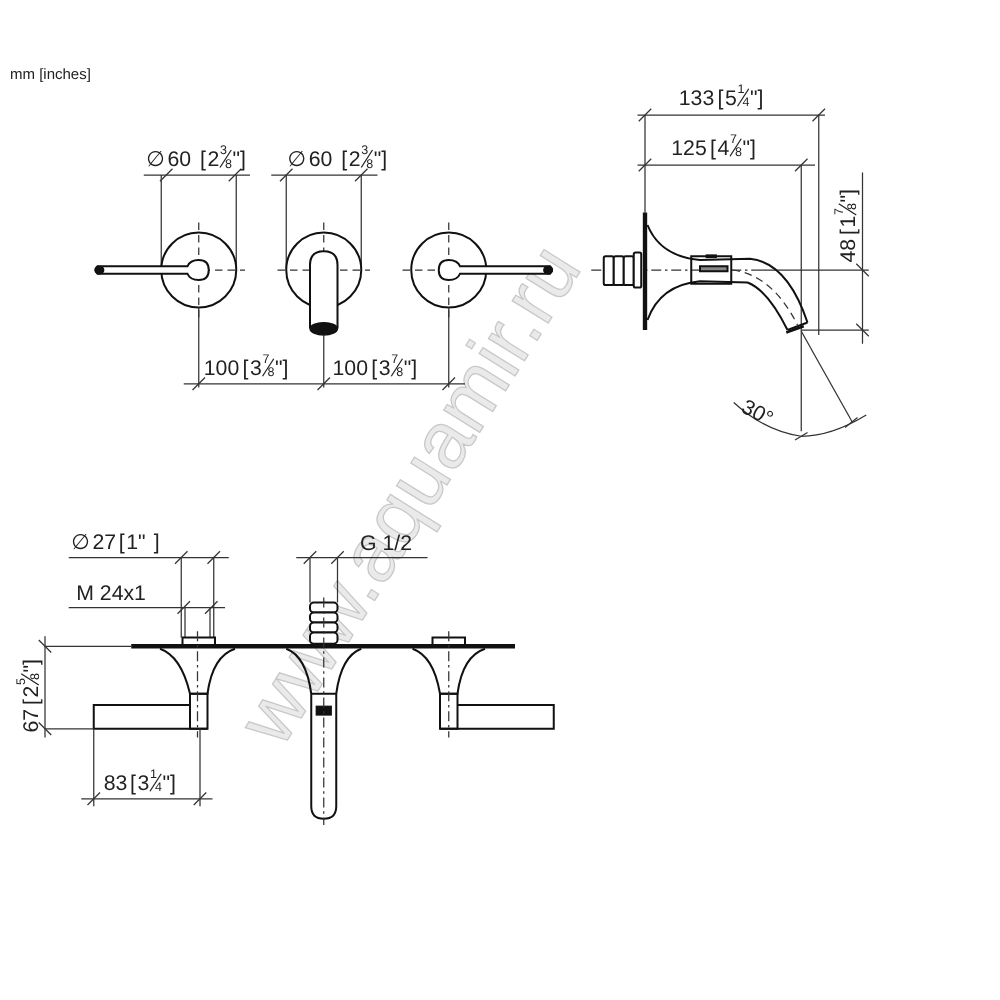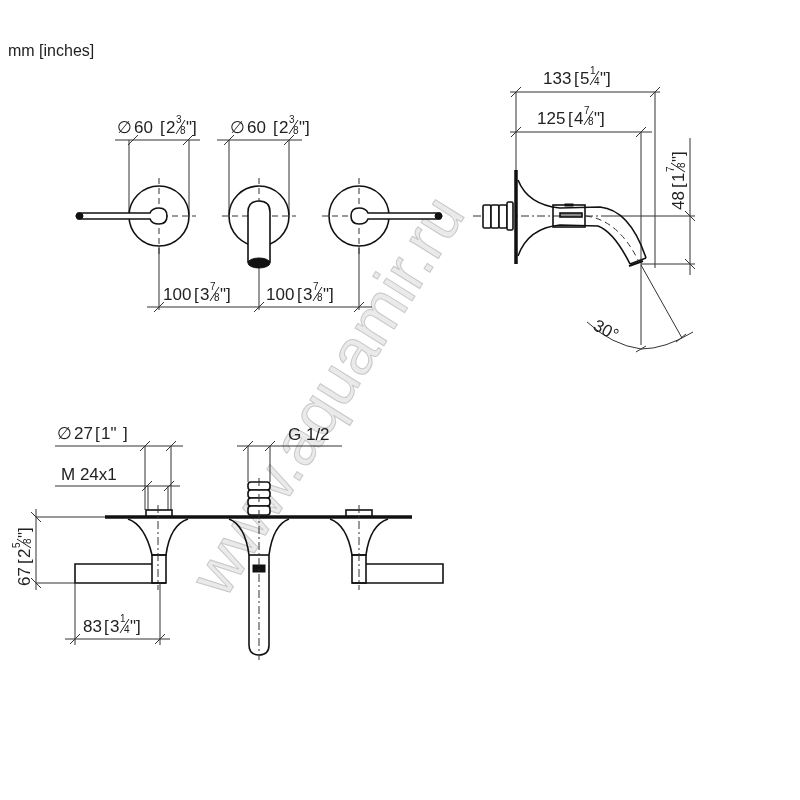--- a/index.html
+++ b/index.html
@@ -1,18 +1,18 @@
 <!DOCTYPE html>
 <html><head>
 <meta charset="utf-8">
 <style>
   html, body { margin: 0; padding: 0; background: #ffffff; }
   body { width: 800px; height: 800px; position: relative; overflow: hidden; font-family: "Liberation Sans", sans-serif; }
   #drawing { position: absolute; left: 0; top: 0; width: 800px; height: 800px; }
-  .units { position: absolute; left: 8px; top: 42px; font-size: 16px; color: #222; font-family: "Liberation Sans", sans-serif; }
+  .units { position: absolute; left: 8px; top: 52px; font-size: 12px; color: #222; font-family: "Liberation Sans", sans-serif; }
   svg text { font-family: "Liberation Sans", sans-serif; fill: #222; }
   .dim { stroke: #333; stroke-width: 1; fill: none; }
   .part { stroke: #111; stroke-width: 1.6; fill: #fff; }
   .partn { stroke: #111; stroke-width: 1.6; fill: none; }
   .thin { stroke: #222; stroke-width: 1; fill: none; }
   .center { stroke: #333; stroke-width: 1; stroke-dasharray: 6 4; fill: none; }
   .centerdot { stroke: #333; stroke-width: 1; stroke-dasharray: 8 3 2 3; fill: none; }
   .heavy { stroke: #111; stroke-width: 3.5; fill: none; }
   .blk { fill: #111; stroke: #111; }
   .wm { font-size: 64px; fill: #d9d9d9; fill-opacity: 0.55; stroke: #c8c8c8; stroke-width: 1; }

